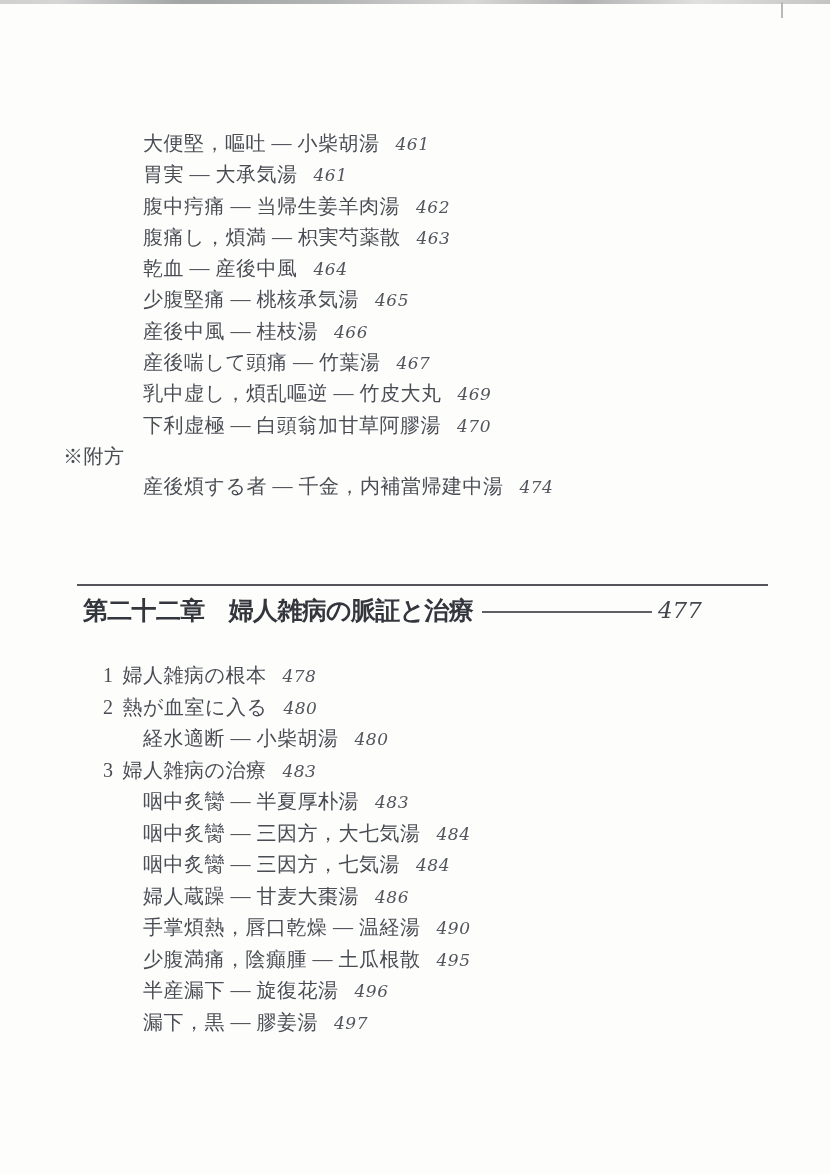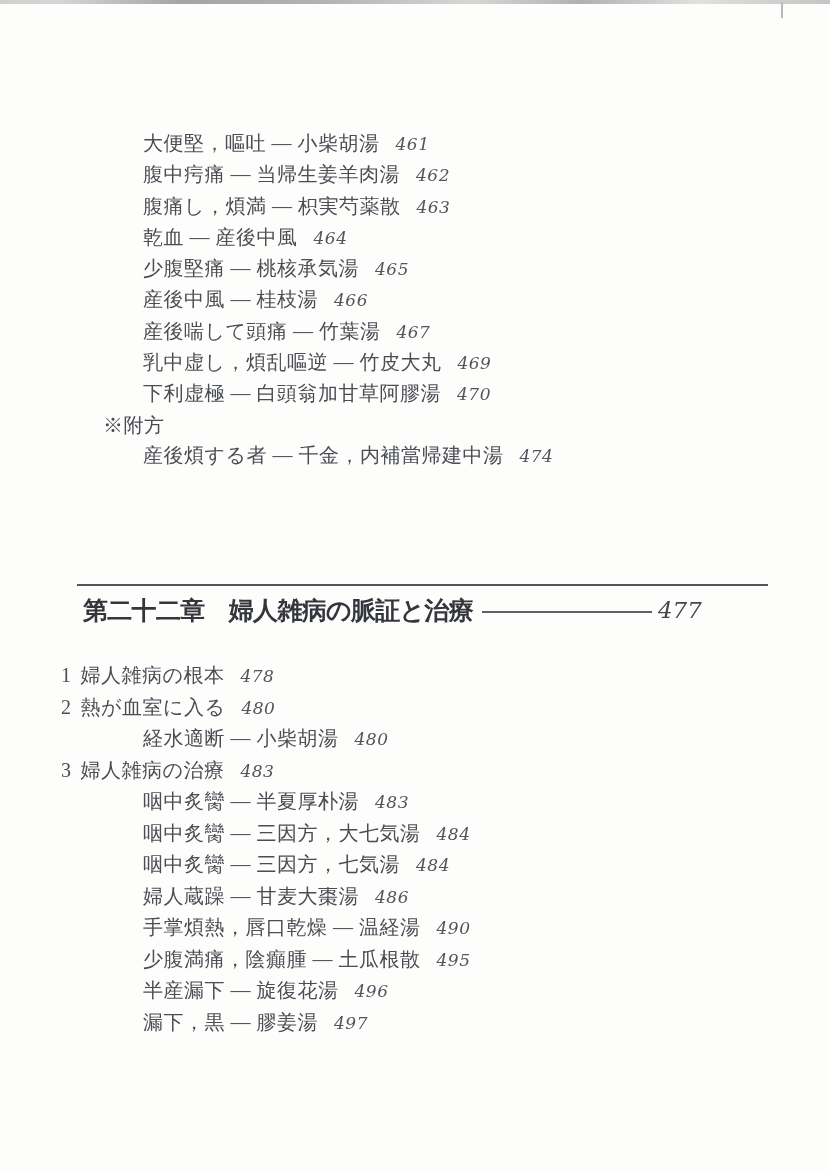--- a/index.html
+++ b/index.html
@@ -34,22 +34,22 @@
   .block1 { top:128px; }
   .block2 { top:660px; }
   .block1 .toc-line { line-height:30.3px; }
   .block2 .toc-line { line-height:30.5px; }
   .toc-line {
     position:relative;
     font-size:20px;
     letter-spacing:0.5px;
     white-space:nowrap;
   }
-  .indent-0 { padding-left:61px; }
-  .indent-1 { padding-left:103px; }
+  .indent-0 { padding-left:103px; }
+  .indent-1 { padding-left:63px; }
   .indent-2 { padding-left:143px; }
   .num { display:inline-block; margin-right:9px; }
   .pagenum {
     font-style:italic;
     font-size:17px;
     margin-left:16px;
     color:#52555c;
     letter-spacing:0.5px;
     font-family:"DejaVu Serif","Liberation Serif",serif;
   }
@@ -87,20 +87,21 @@
 </head>
 <body>
 
 <div class="page">
 
   <div class="scan-top"></div>
   <div class="scan-tick"></div>
 
   <div class="toc-block block1" id="block1">
       <div class="toc-line indent-2"><span class="entry-text">大便堅，嘔吐 — 小柴胡湯</span><span class="pagenum">461</span></div>
+      <div class="toc-line indent-2"><span class="entry-text">胃実 — 大承気湯</span><span class="pagenum">461</span></div>
       <div class="toc-line indent-2"><span class="entry-text">腹中疞痛 — 当帰生姜羊肉湯</span><span class="pagenum">462</span></div>
       <div class="toc-line indent-2"><span class="entry-text">腹痛し，煩満 — 枳実芍薬散</span><span class="pagenum">463</span></div>
       <div class="toc-line indent-2"><span class="entry-text">乾血 — 産後中風</span><span class="pagenum">464</span></div>
       <div class="toc-line indent-2"><span class="entry-text">少腹堅痛 — 桃核承気湯</span><span class="pagenum">465</span></div>
       <div class="toc-line indent-2"><span class="entry-text">産後中風 — 桂枝湯</span><span class="pagenum">466</span></div>
       <div class="toc-line indent-2"><span class="entry-text">産後喘して頭痛 — 竹葉湯</span><span class="pagenum">467</span></div>
       <div class="toc-line indent-2"><span class="entry-text">乳中虚し，煩乱嘔逆 — 竹皮大丸</span><span class="pagenum">469</span></div>
       <div class="toc-line indent-2"><span class="entry-text">下利虚極 — 白頭翁加甘草阿膠湯</span><span class="pagenum">470</span></div>
       <div class="toc-line indent-1"><span class="entry-text">※附方</span></div>
       <div class="toc-line indent-2"><span class="entry-text">産後煩する者 — 千金，内補當帰建中湯</span><span class="pagenum">474</span></div>

